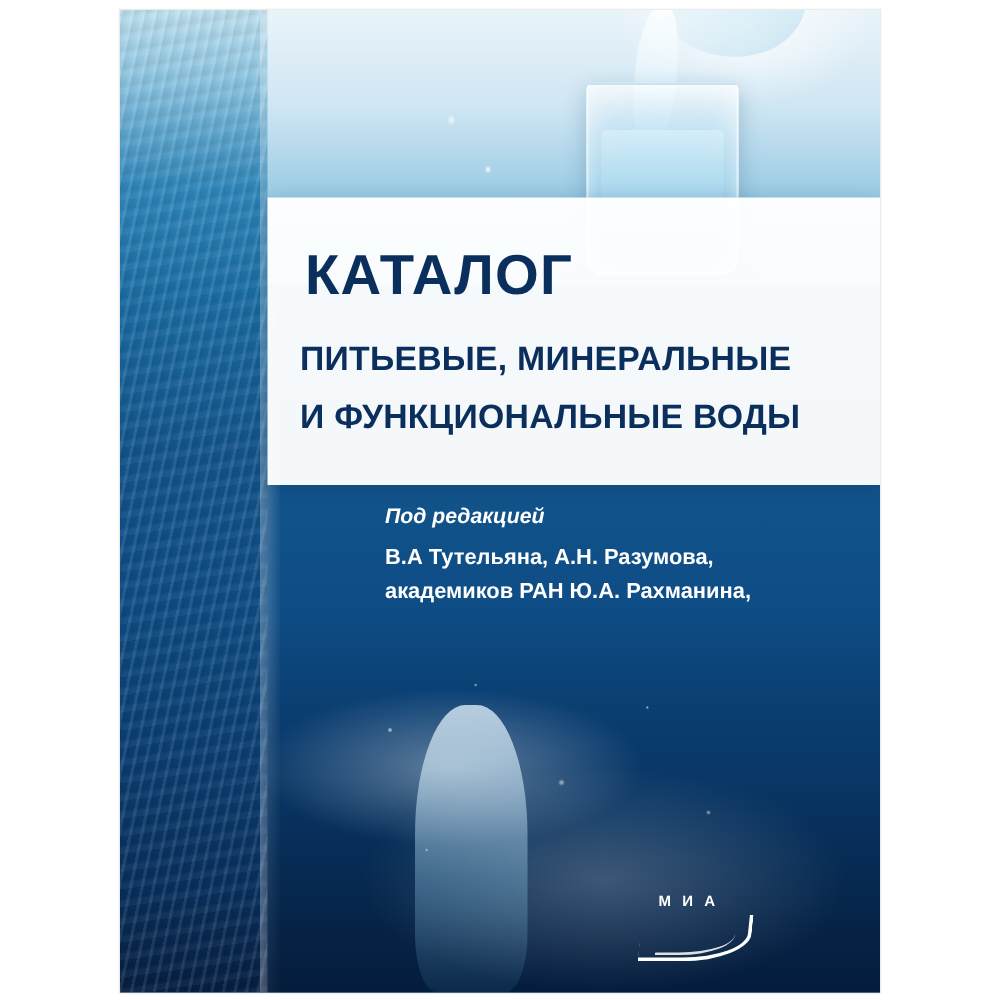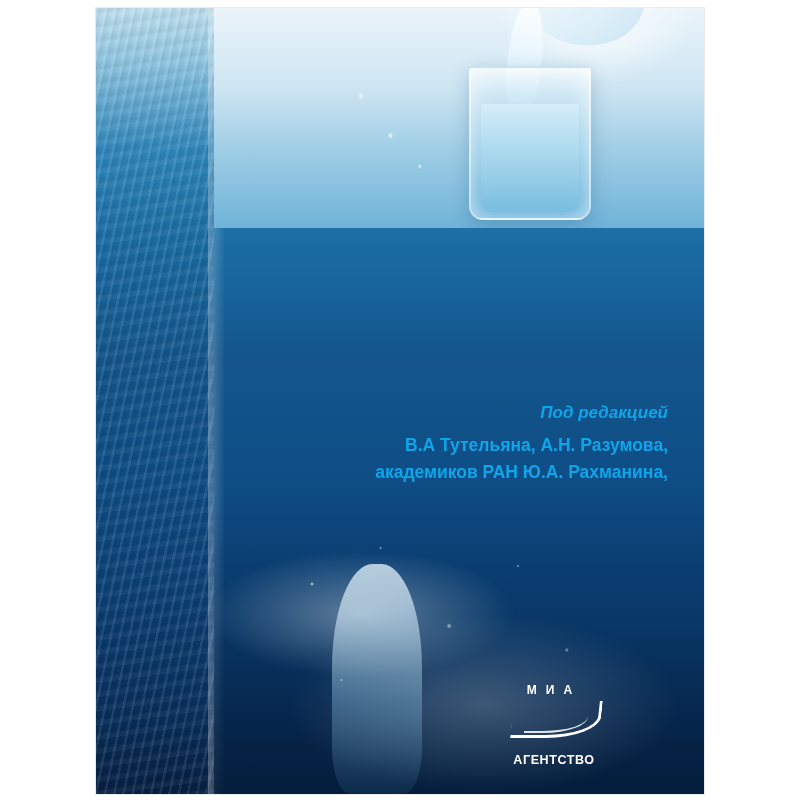--- a/index.html
+++ b/index.html
@@ -176,22 +176,21 @@
   }
   .title-sub1 { top: 114px; }
   .title-sub2 { top: 160px; }
 
   
   .editors {
     position: absolute;
     right: 36px;
     top: 392px;
     width: 360px;
-    text-align: right;
-    color: #0ea5e9;
+    color: #ffffff;
     line-height: 1.55;
   }
   .editors .lead {
     font-size: 17px;
     font-style: italic;
     font-weight: bold;
     margin-bottom: 6px;
   }
   .editors .line {
     font-size: 17.5px;
@@ -231,21 +230,21 @@
     height: 230px;
     background: linear-gradient(180deg, rgba(235,248,255,0.75), rgba(150,205,235,0.35) 60%, rgba(80,150,200,0.1));
     border-radius: 45% 45% 20% 20%;
     filter: blur(0.6px);
   }
 
   
   .publisher {
     position: absolute;
     right: 34px;
-    bottom: 24px;
+    bottom: 12px;
     width: 232px;
     text-align: center;
     color: #ffffff;
   }
   .logo-mark {
     position: relative;
     width: 96px;
     height: 62px;
     margin: 0 auto 10px auto;
   }
@@ -303,30 +302,34 @@
       <div class="bottle"></div>
       <div class="pour"></div>
       <div class="glass"></div>
       <div class="droplets"></div>
     </div>
 
     <div class="splash">
       <div class="stream"></div>
     </div>
 
+    <div class="title-panel">
+      <div class="title-main">КАТАЛОГ</div>
+      <div class="title-sub1">ПИТЬЕВЫЕ, МИНЕРАЛЬНЫЕ</div>
+      <div class="title-sub2">И ФУНКЦИОНАЛЬНЫЕ ВОДЫ</div>
+    </div>
 
     <div class="editors">
       <div class="lead">Под редакцией</div>
       <div class="line">В.А Тутельяна, А.Н. Разумова,</div>
       <div class="line">академиков РАН Ю.А. Рахманина,</div>
     </div>
 
     <div class="publisher">
       <div class="logo-mark">
         <div class="letters">МИА</div>
         <div class="swoosh"></div>
         <div class="swoosh2"></div>
       </div>
-      <div class="pub-line">АГЕНТСТВО</div>
     </div>
 
   </div>
 </div>
 
 </body></html>

